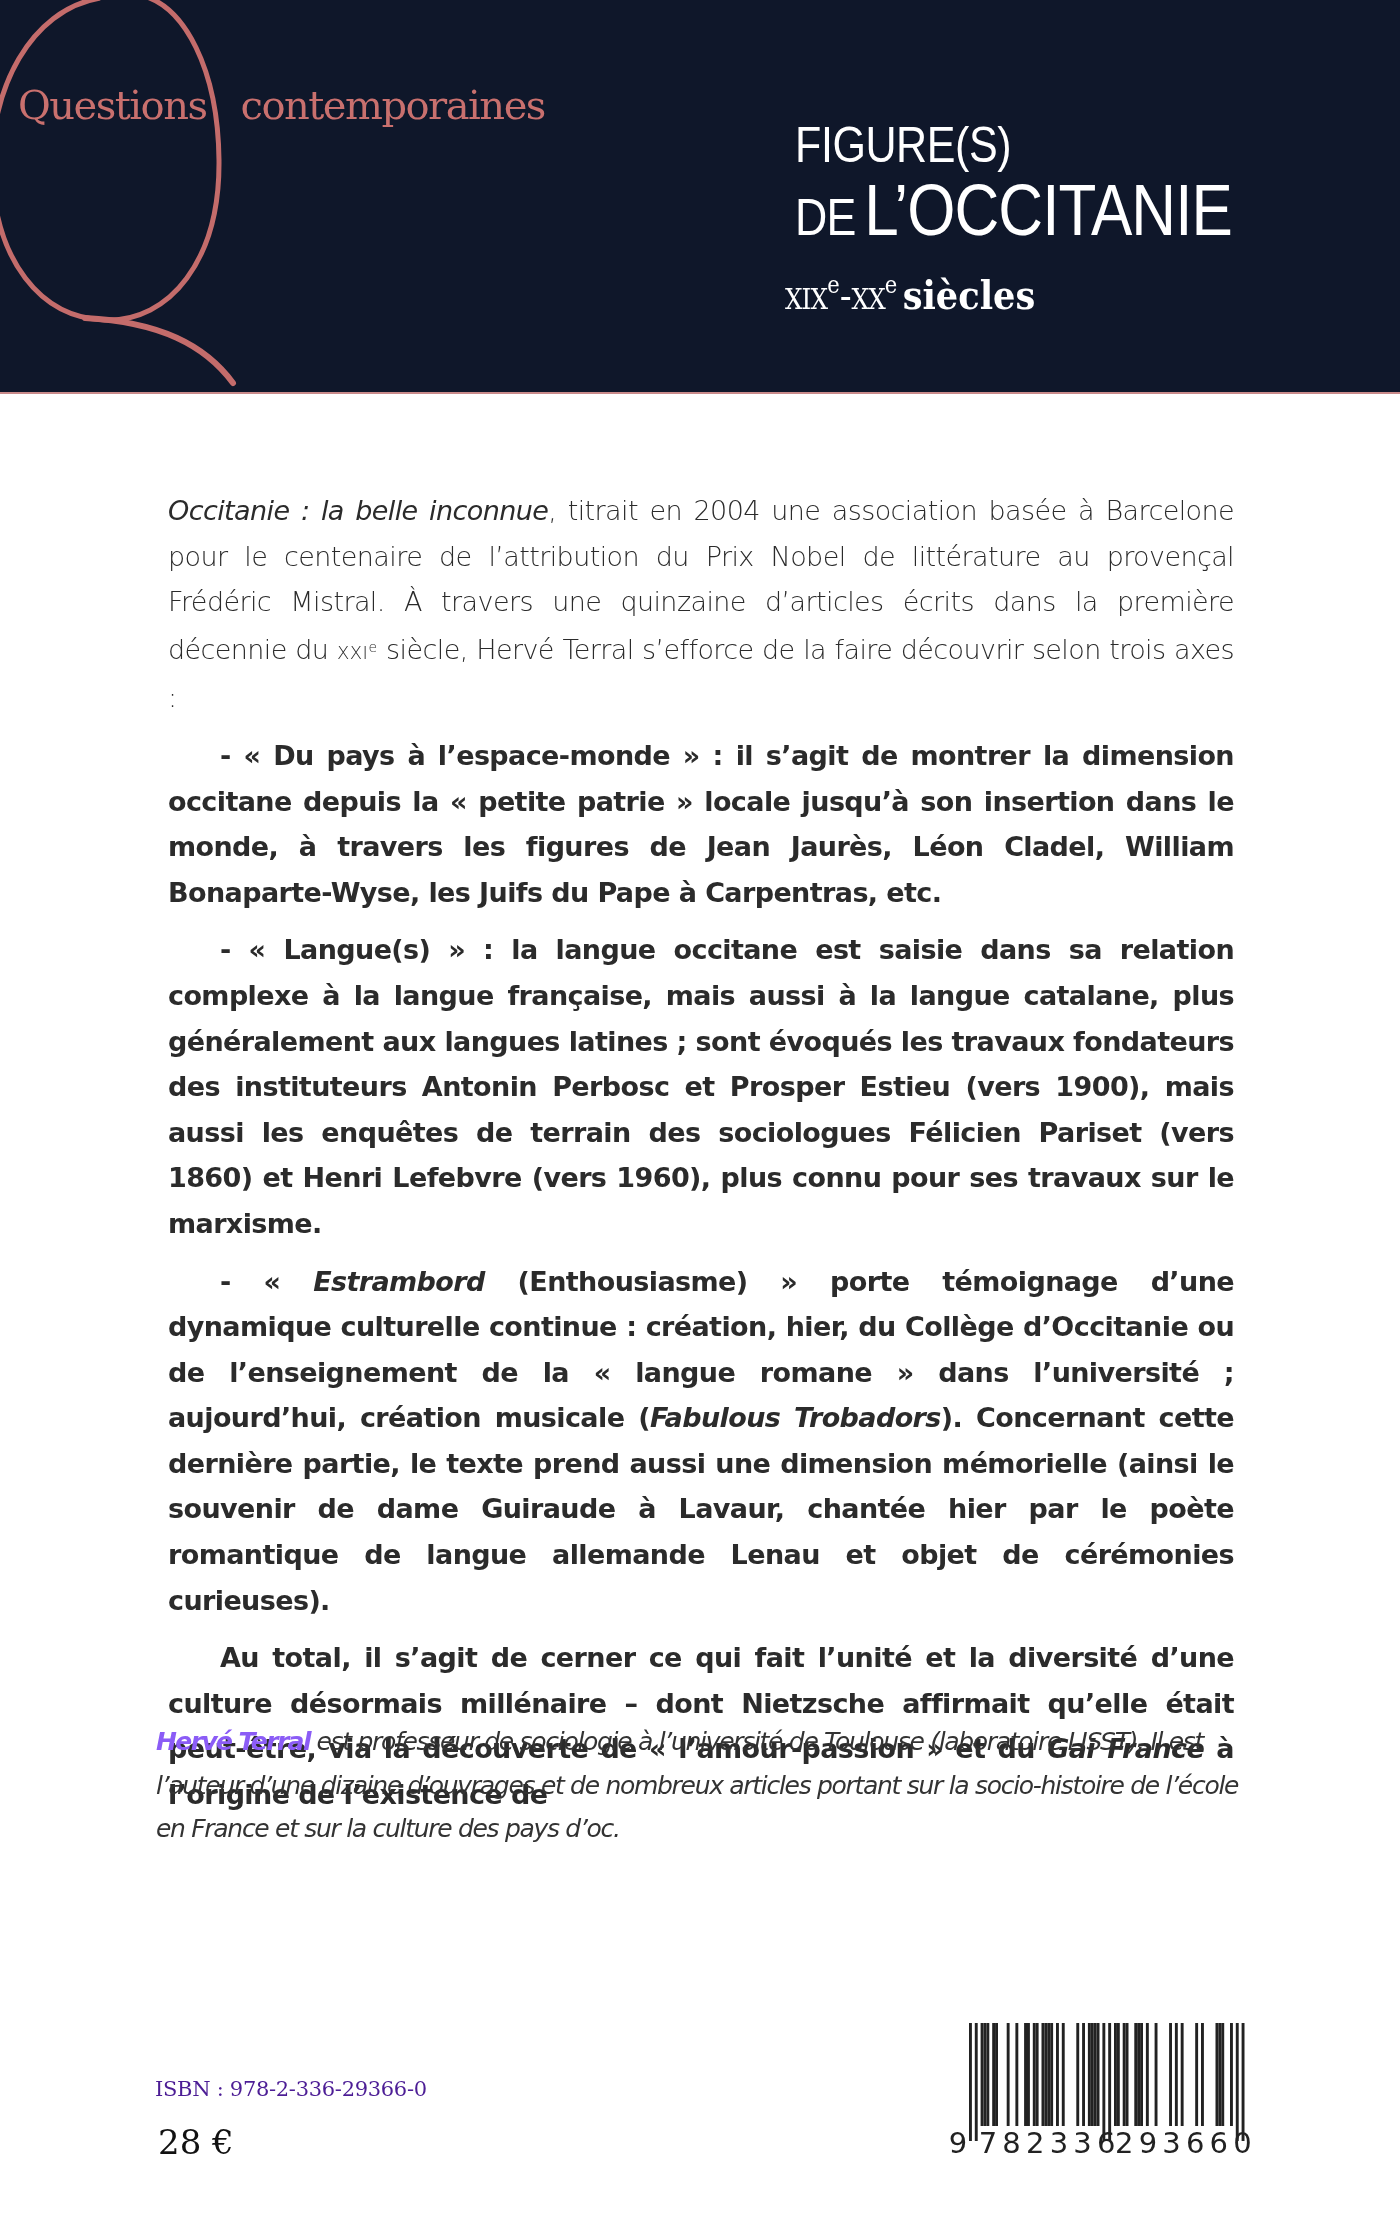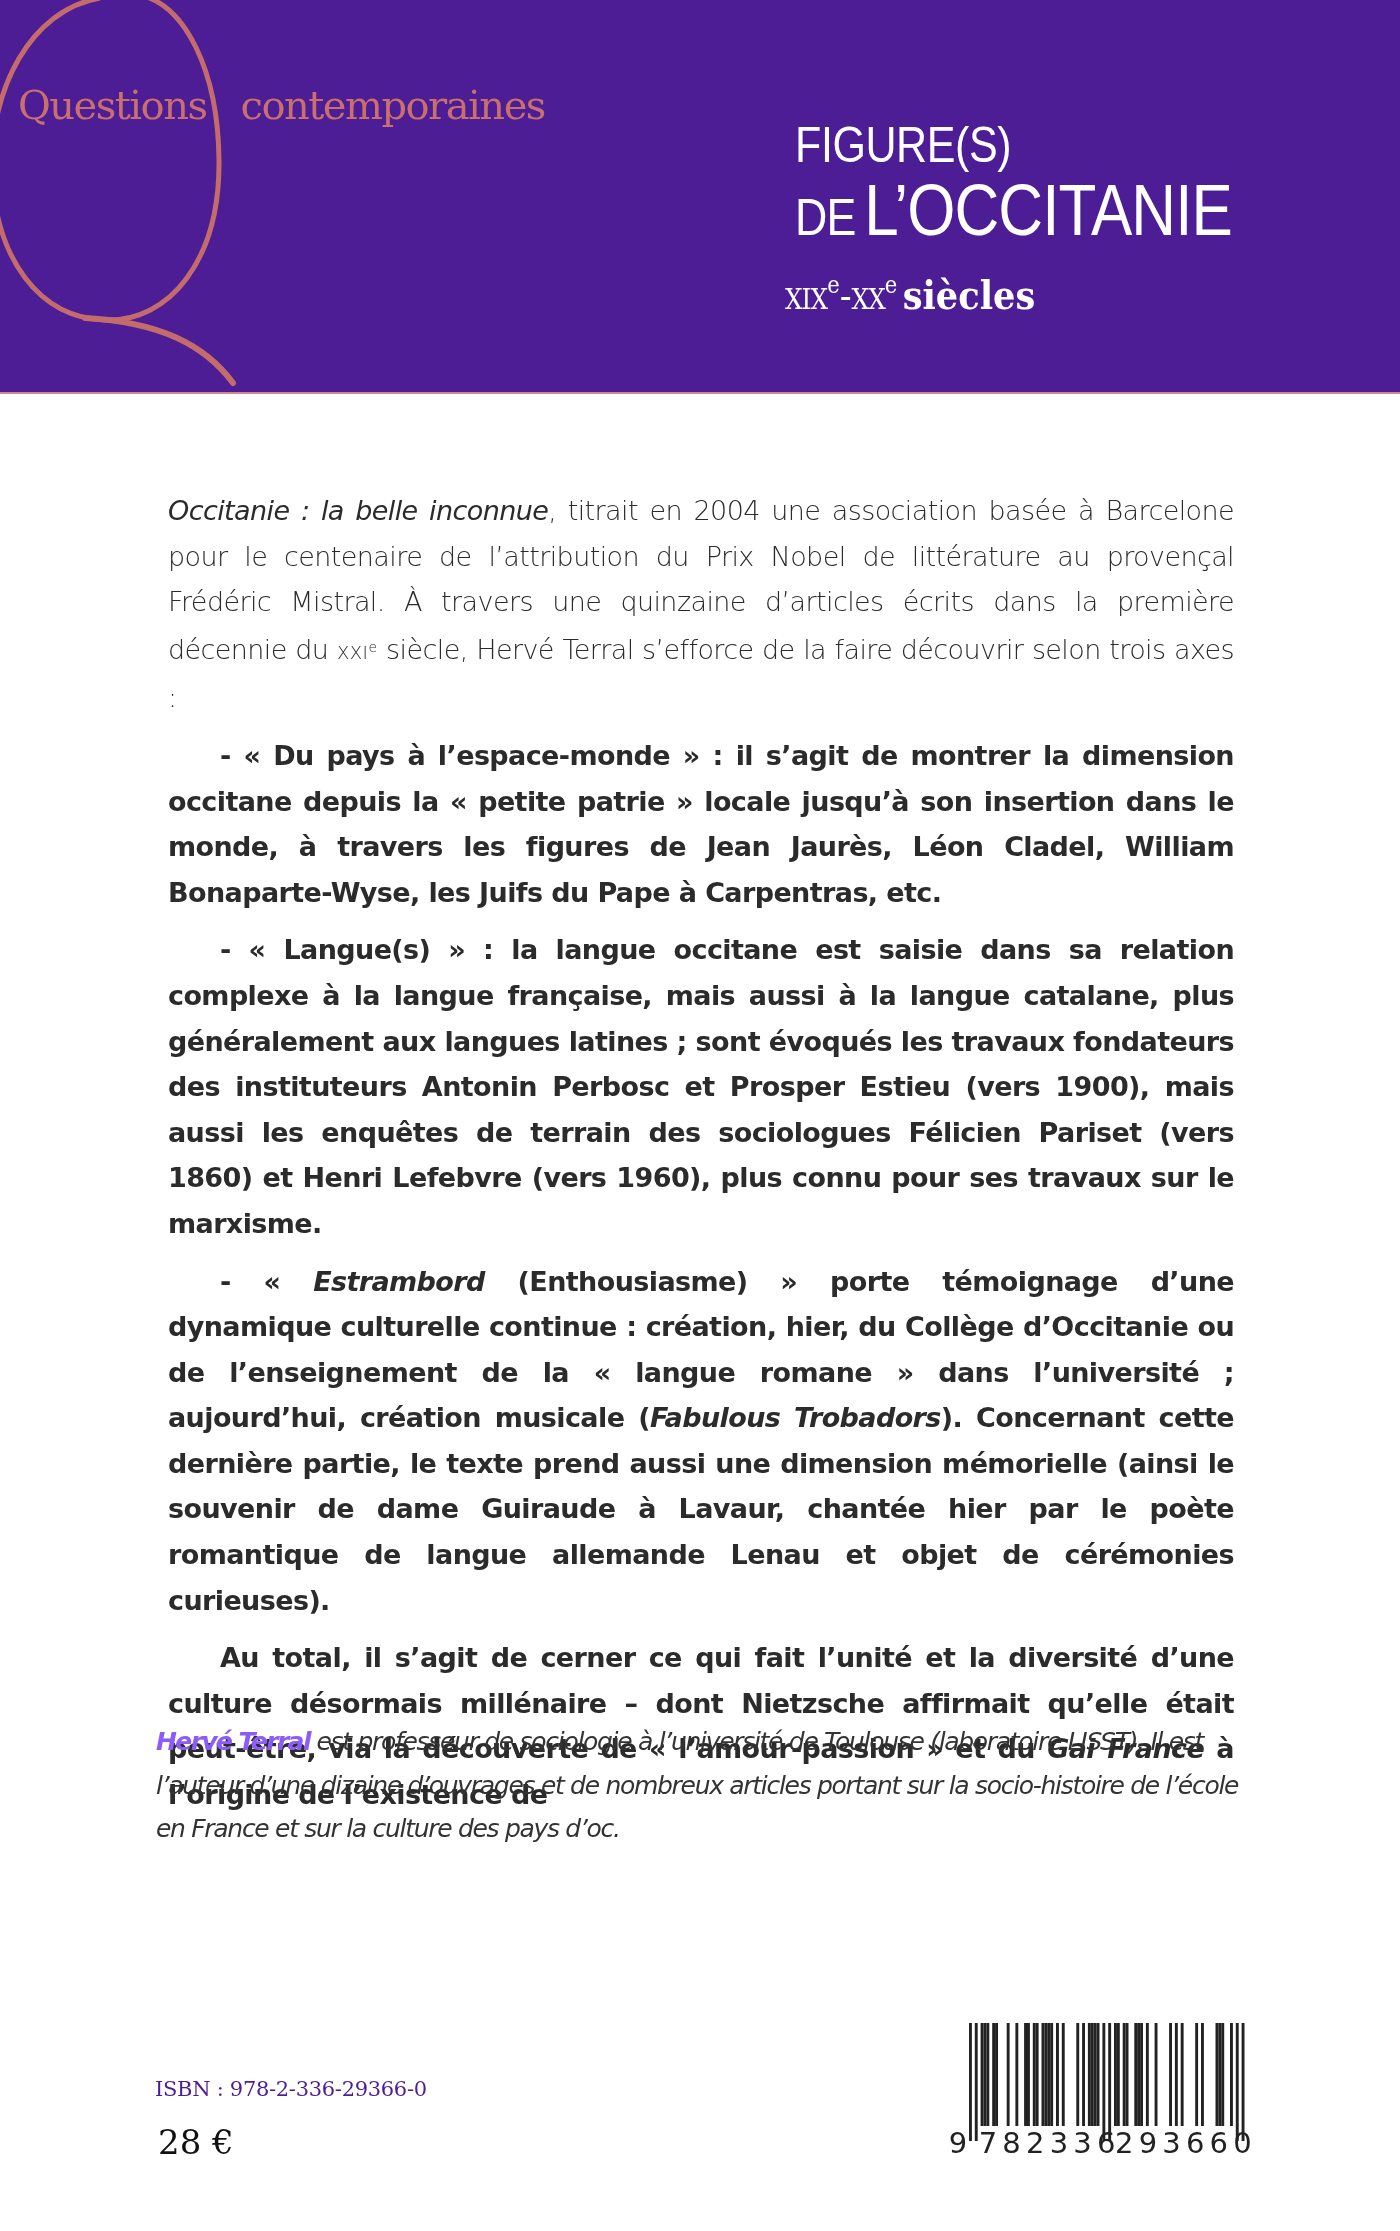--- a/index.html
+++ b/index.html
@@ -2,21 +2,21 @@
 <html><head>
 <meta charset="utf-8">
 <style>
   html, body { margin: 0; padding: 0; }
   body {
     width: 1400px; height: 2231px; position: relative; overflow: hidden;
     background: #ffffff; font-family: "DejaVu Sans", sans-serif; color: #2a2a2a;
   }
   .header {
     position: absolute; left: 0; top: 0; width: 1400px; height: 392px;
-    background: #4c1d95; overflow: hidden;
+    background: #0f172a; overflow: hidden;
     border-bottom: 2px solid #c98a8a;
   }
   .q-mark { position: absolute; left: 0; top: 0; width: 260px; height: 400px; }
   .series {
     position: absolute; top: 82px; left: 18px;
     font-family: "DejaVu Serif", serif; font-weight: 200; font-size: 40px;
     letter-spacing: -1.5px; color: #c9706e; white-space: nowrap;
   }
   .series .w2 { margin-left: 34px; }
   .title-block {

